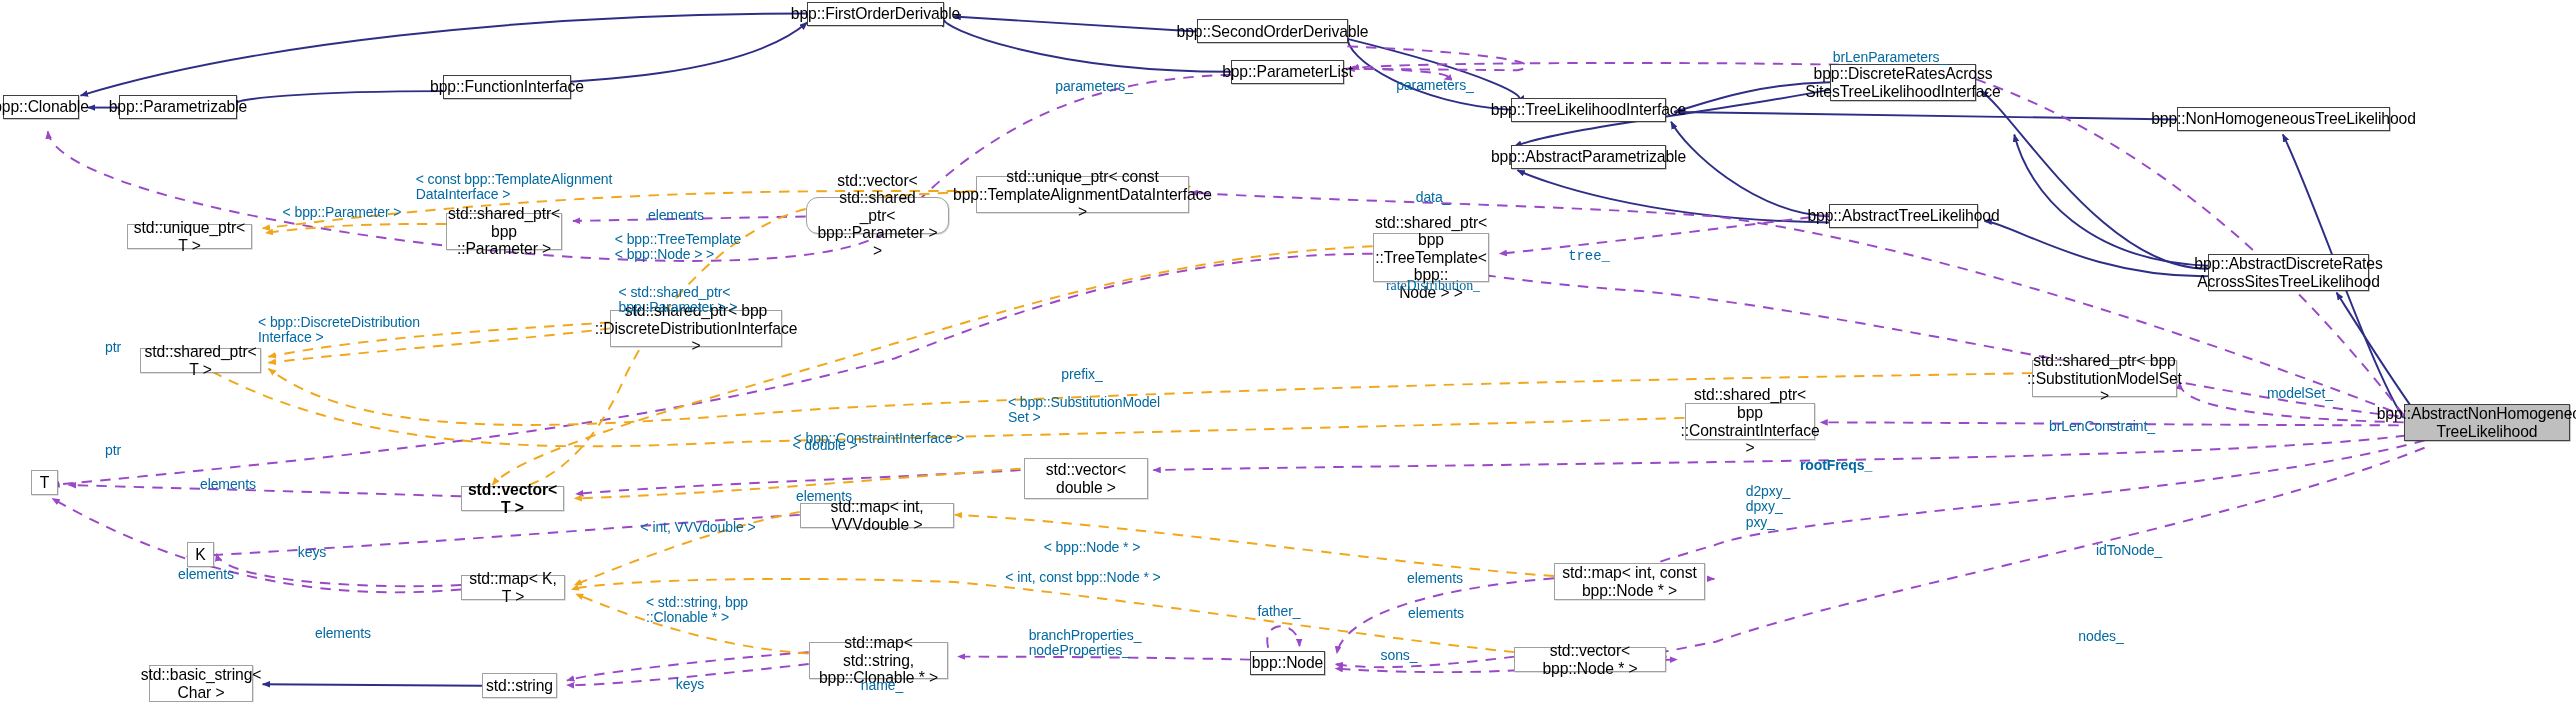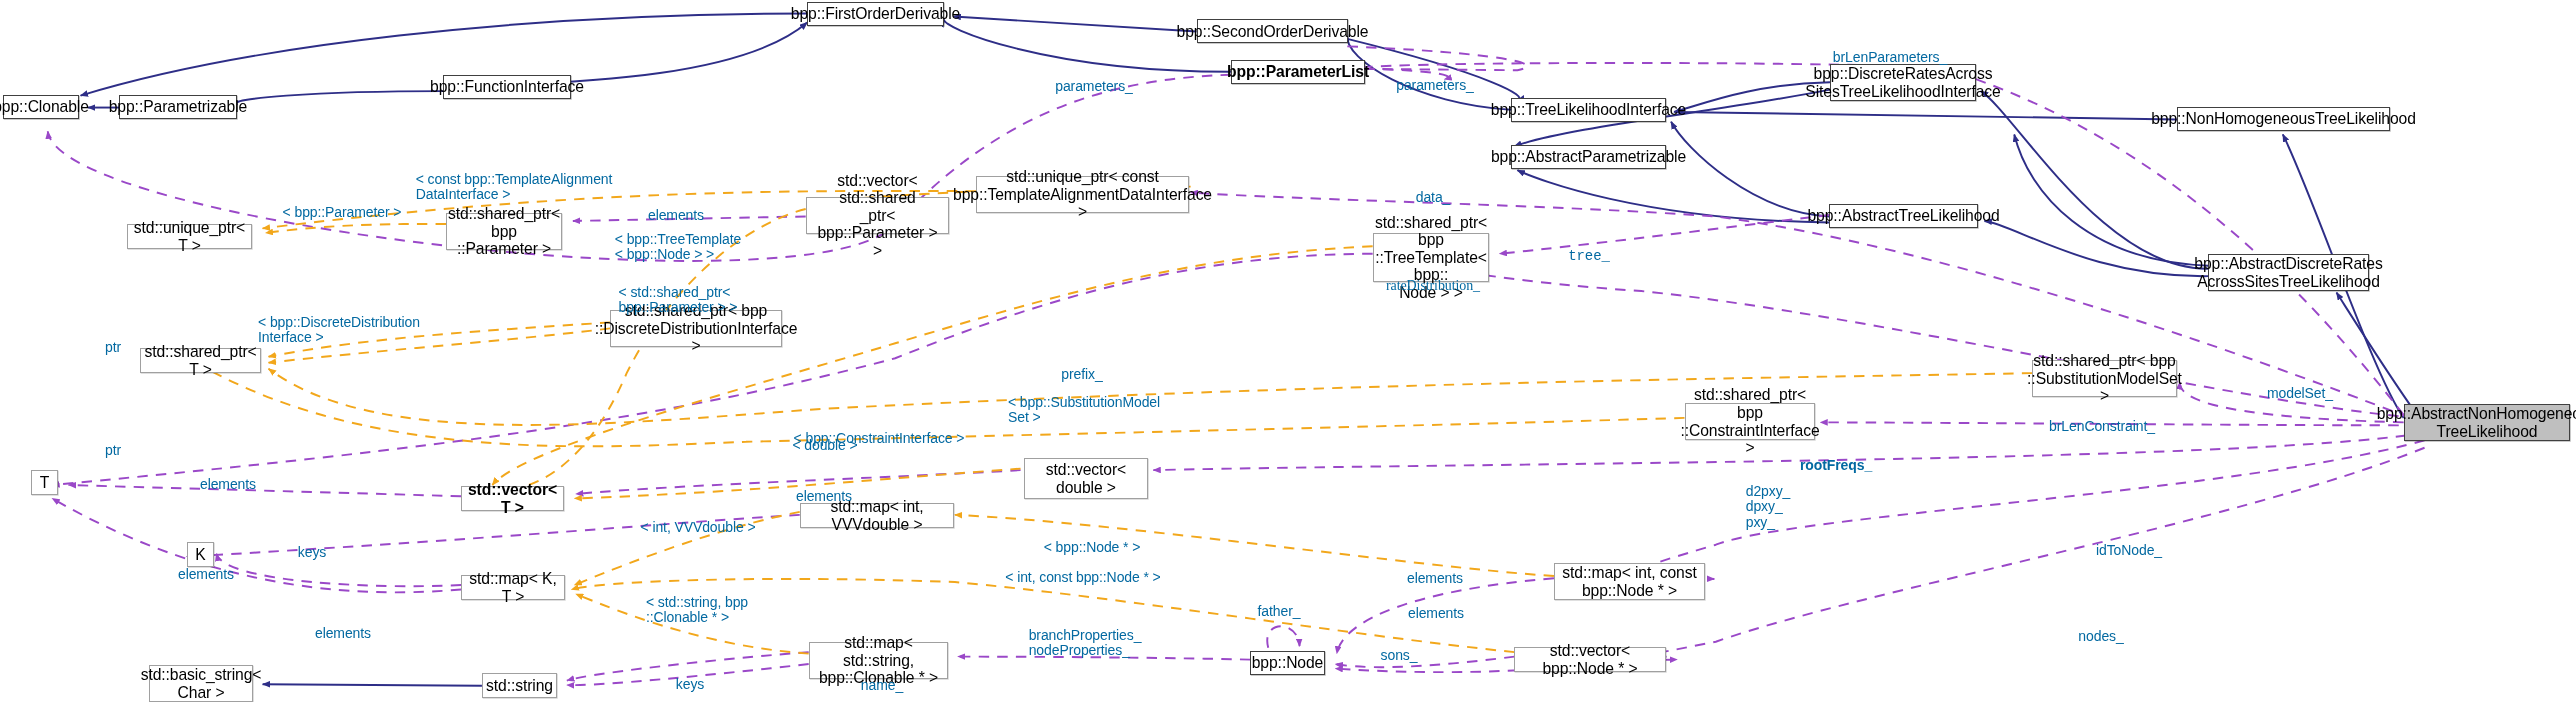--- a/index.html
+++ b/index.html
@@ -153,35 +153,35 @@
       <path d="M646,919 L352,917"></path>
     </g>
   </svg>
 
   <div id="nodes-layer">
       <div class="uml-node klass" style="left: 3px; top: 95px; width: 76px; height: 24px;">bpp::Clonable</div>
       <div class="uml-node klass" style="left: 119px; top: 95px; width: 118px; height: 24px;">bpp::Parametrizable</div>
       <div class="uml-node klass" style="left: 443px; top: 75px; width: 128px; height: 24px;">bpp::FunctionInterface</div>
       <div class="uml-node klass" style="left: 807px; top: 1.5px; width: 137px; height: 24px;">bpp::FirstOrderDerivable</div>
       <div class="uml-node klass" style="left: 1197px; top: 19.4px; width: 151px; height: 24px;">bpp::SecondOrderDerivable</div>
-      <div class="uml-node klass" style="left: 1231px; top: 60px; width: 134px; height: 24px; font-weight: bold;">bpp::ParameterList</div>
+      <div class="uml-node klass" style="left: 1231px; top: 60px; width: 113px; height: 24px;">bpp::ParameterList</div>
       <div class="uml-node klass" style="left: 1511px; top: 98px; width: 155px; height: 24px;">bpp::TreeLikelihoodInterface</div>
       <div class="uml-node klass" style="left: 1511px; top: 145px; width: 155px; height: 24px;">bpp::AbstractParametrizable</div>
       <div class="uml-node klass" style="left: 1830px; top: 64px; width: 146px; height: 37px;">bpp::DiscreteRatesAcross
 SitesTreeLikelihoodInterface</div>
       <div class="uml-node klass" style="left: 1829px; top: 204px; width: 149px; height: 24px;">bpp::AbstractTreeLikelihood</div>
       <div class="uml-node klass" style="left: 2177px; top: 107px; width: 213px; height: 24px;">bpp::NonHomogeneousTreeLikelihood</div>
       <div class="uml-node klass" style="left: 2208px; top: 254px; width: 161px; height: 37px;">bpp::AbstractDiscreteRates
 AcrossSitesTreeLikelihood</div>
       <div class="uml-node current" style="left: 2404px; top: 404px; width: 166px; height: 37px;">bpp::AbstractNonHomogeneous
 TreeLikelihood</div>
       <div class="uml-node tmpl" style="left: 127px; top: 224px; width: 125px; height: 25px;">std::unique_ptr&lt; T &gt;</div>
       <div class="uml-node tmpl" style="left: 446px; top: 213px; width: 116px; height: 37px;">std::shared_ptr&lt; bpp
 ::Parameter &gt;</div>
-      <div class="uml-node tmpl" style="left: 806px; top: 197px; width: 143px; height: 37px;">std::vector&lt; std::shared
+      <div class="uml-node tmpl" style="left: 806px; top: 197px; width: 143px; height: 37px; border-radius: 12px;">std::vector&lt; std::shared
 _ptr&lt; bpp::Parameter &gt; &gt;</div>
       <div class="uml-node tmpl" style="left: 976px; top: 176px; width: 213px; height: 37px;">std::unique_ptr&lt; const
 bpp::TemplateAlignmentDataInterface &gt;</div>
       <div class="uml-node tmpl" style="left: 610px; top: 310px; width: 172px; height: 37px;">std::shared_ptr&lt; bpp
 ::DiscreteDistributionInterface &gt;</div>
       <div class="uml-node tmpl" style="left: 1373px; top: 233px; width: 116px; height: 49px;">std::shared_ptr&lt; bpp
 ::TreeTemplate&lt; bpp::
 Node &gt; &gt;</div>
       <div class="uml-node tmpl" style="left: 140px; top: 348px; width: 121px; height: 25px;">std::shared_ptr&lt; T &gt;</div>
       <div class="uml-node tmpl" style="left: 2032px; top: 360px; width: 145px; height: 37px;">std::shared_ptr&lt; bpp

